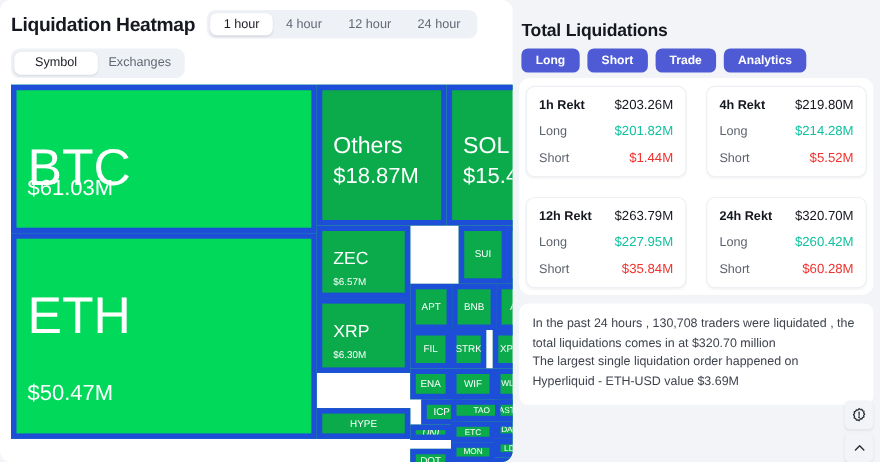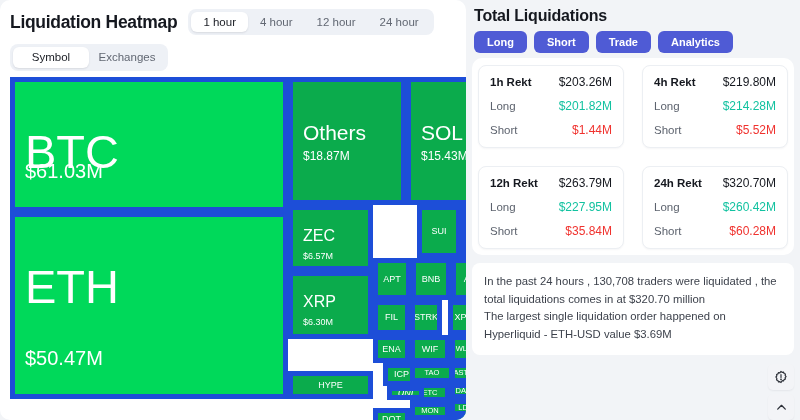--- a/index.html
+++ b/index.html
@@ -86,38 +86,38 @@
   }
   .tile .val {
     position: absolute; left: 10px;
     font-weight: 400; line-height: 1;
     white-space: nowrap;
   }
   
   .t-xl .sym { font-size: 47px; top: 46px; }
   .t-xl .val { font-size: 20px; bottom: 26px; }
   .t-lg .sym { font-size: 21px; top: 40px; }
-  .t-lg .val { font-size: 12px; top: 68px; }
+  .t-lg .val { font-size: 20px; top: 68px; }
   .t-md .sym { font-size: 16px; top: 18px; }
   .t-md .val { font-size: 9px;  top: 42px; }
   .t-sm { display: flex; align-items: center; justify-content: center; }
   .t-sm .sym { position: static; font-size: 9px; }
   .t-xs { display: flex; align-items: center; justify-content: center; }
   .t-xs .sym { position: static; font-size: 7.5px; }
 
   
   .right-panel {
     position: relative;
     width: 334px; height: 420px;
     padding: 6px 6px 0 6px;
     flex: 0 0 334px;
   }
   .tl-title {
     font-size: 16px; font-weight: bold; color: #15181f;
-    letter-spacing: -0.2px; margin: 1px 0 0 2px;
+    letter-spacing: -0.2px; margin: 14px 0 0 2px;
   }
   .tl-btns { display: flex; gap: 7px; margin: 6px 0 0 2px; }
   .tl-btn {
     background: #4f5bd5; color: #ffffff;
     font-size: 11px; font-weight: bold;
     padding: 5px 13px; border: none; border-radius: 6px;
     cursor: pointer; white-space: nowrap;
   }
   .card-wrap {
     background: #ffffff; border-radius: 10px;
@@ -247,33 +247,33 @@
         </div>
         <div class="tile t-sm alt" style="left: 400px; top: 258px; width: 40px; height: 28px;">
           <span class="sym">WIF</span>
         </div>
         <div class="tile t-xs alt" style="left: 440px; top: 258px; width: 28px; height: 28px;">
           <span class="sym">WLD</span>
         </div>
         <div class="tile t-sm alt" style="left: 373px; top: 286px; width: 37px; height: 23px;">
           <span class="sym">ICP</span>
         </div>
-        <div class="tile t-xs alt" style="left: 400px; top: 286px; width: 44px; height: 20px;">
+        <div class="tile t-xs alt" style="left: 400px; top: 286px; width: 56px; height: 20px;">
           <span class="sym">TAO</span>
         </div>
         <div class="tile t-xs alt" style="left: 440px; top: 286px; width: 32px; height: 20px;">
           <span class="sym">ASTER</span>
         </div>
         <div class="tile t-xs alt" style="left: 400px; top: 306px; width: 40px; height: 19px;">
           <span class="sym">ETC</span>
         </div>
         <div class="tile t-xs alt" style="left: 440px; top: 306px; width: 32px; height: 16px;">
           <span class="sym">DASH</span>
         </div>
-        <div class="tile t-sm alt" style="left: 377px; top: 309px; width: 37px; height: 14px; font-style: italic;">
+        <div class="tile t-sm alt" style="left: 363px; top: 309px; width: 37px; height: 14px; font-style: italic;">
           <span class="sym">UNI</span>
         </div>
         <div class="tile t-xs alt" style="left: 400px; top: 325px; width: 40px; height: 18px;">
           <span class="sym">MON</span>
         </div>
         <div class="tile t-xs alt" style="left: 440px; top: 322px; width: 32px; height: 17px;">
           <span class="sym">LDO</span>
         </div>
         <div class="tile t-sm alt" style="left: 363px; top: 331px; width: 37px; height: 22px;">
           <span class="sym">DOT</span>

